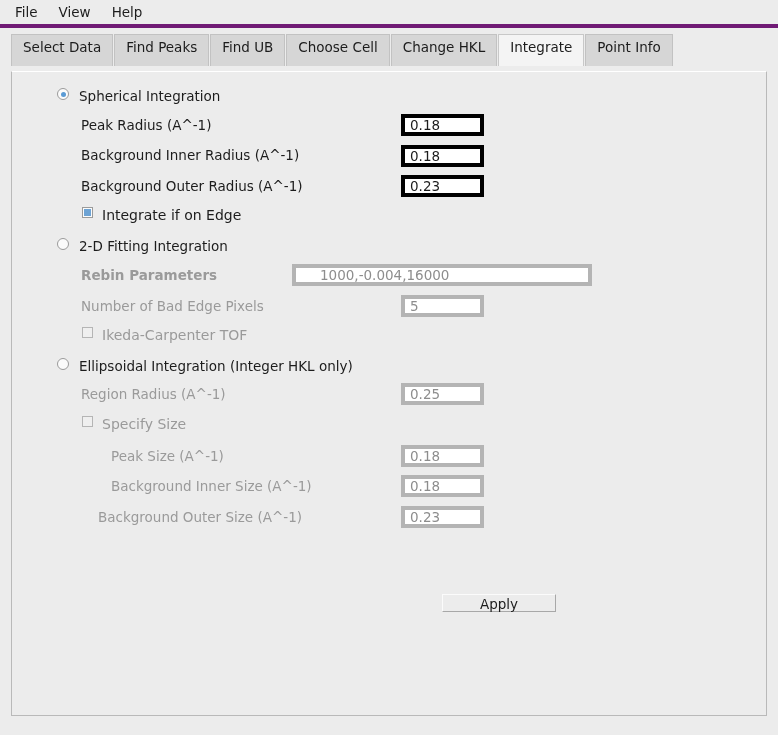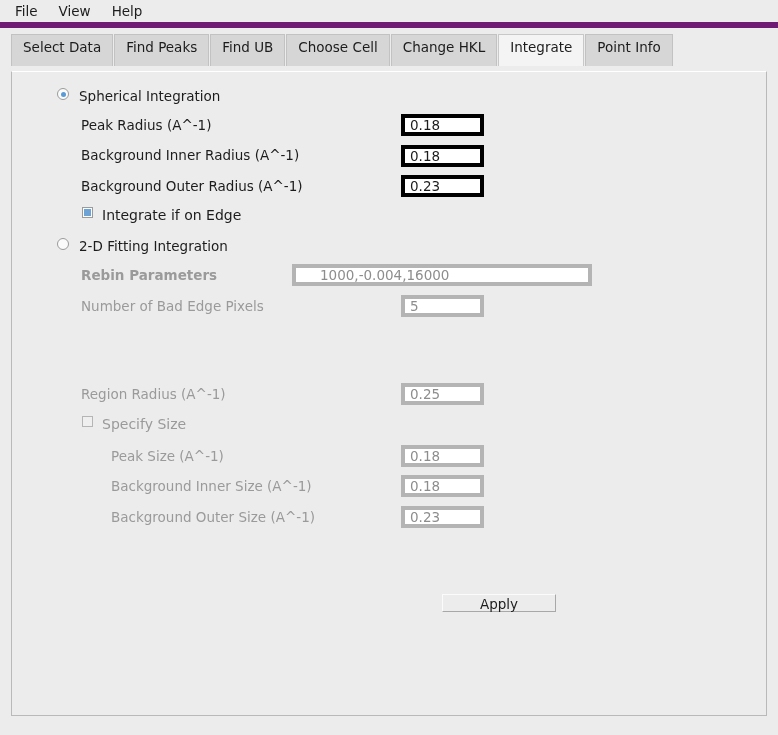--- a/index.html
+++ b/index.html
@@ -18,21 +18,21 @@
   }
 
   
   .menubar {
     height: 28px;
     display: flex;
     align-items: center;
     padding-left: 14px;
     box-sizing: border-box;
     background: #ececec;
-    border-bottom: 6px solid #701a75;
+    border-bottom: 4px solid #701a75;
   }
   .menu-item {
     font-size: 13.5px;
     color: #1c1c1c;
     margin-right: 19px;
     cursor: default;
     padding: 2px 1px;
   }
 
   
@@ -250,21 +250,29 @@
     <div class="row" style="left:69px; top:195px;font-weight:bold;">
       <span class="fieldlabel dim">Rebin Parameters</span>
     </div>
     <input class="input dim" style="left: 280px; top: 192px; width: 300px; padding-left: 24px;" value="1000,-0.004,16000">
 
     <div class="row" style="left:69px; top:226px;">
       <span class="fieldlabel dim">Number of Bad Edge Pixels</span>
     </div>
     <input class="input dim" style="left: 389px; top: 223px; width: 83px;" value="5">
 
-
+    <div class="row" style="left:70px; top:255px;">
+      <span class="checkbox dim"></span>
+      <span class="checklabel dim">Ikeda-Carpenter TOF</span>
+    </div>
+
+    <div class="row" style="left:45px; top:286px;">
+      <span class="radio"></span>
+      <span class="grouplabel">Ellipsoidal Integration (Integer HKL only)</span>
+    </div>
 
     <div class="row" style="left:69px; top:314px;">
       <span class="fieldlabel dim">Region Radius (A^-1)</span>
     </div>
     <input class="input dim" style="left: 389px; top: 311px; width: 83px;" value="0.25">
 
     <div class="row" style="left:70px; top:344px;">
       <span class="checkbox dim"></span>
       <span class="checklabel dim">Specify Size</span>
     </div>
@@ -272,21 +280,21 @@
     <div class="row" style="left:99px; top:376px;">
       <span class="fieldlabel dim">Peak Size (A^-1)</span>
     </div>
     <input class="input dim" style="left: 389px; top: 373px; width: 83px;" value="0.18">
 
     <div class="row" style="left:99px; top:406px;">
       <span class="fieldlabel dim">Background Inner Size (A^-1)</span>
     </div>
     <input class="input dim" style="left: 389px; top: 403px; width: 83px;" value="0.18">
 
-    <div class="row" style="left:99px; top:437px;">
+    <div class="row" style="left:86px; top:437px;">
       <span class="fieldlabel dim">Background Outer Size (A^-1)</span>
     </div>
     <input class="input dim" style="left: 389px; top: 434px; width: 83px;" value="0.23">
 
     <button class="apply-btn">Apply</button>
 
   </div>
 </div>
 
 </body></html>

